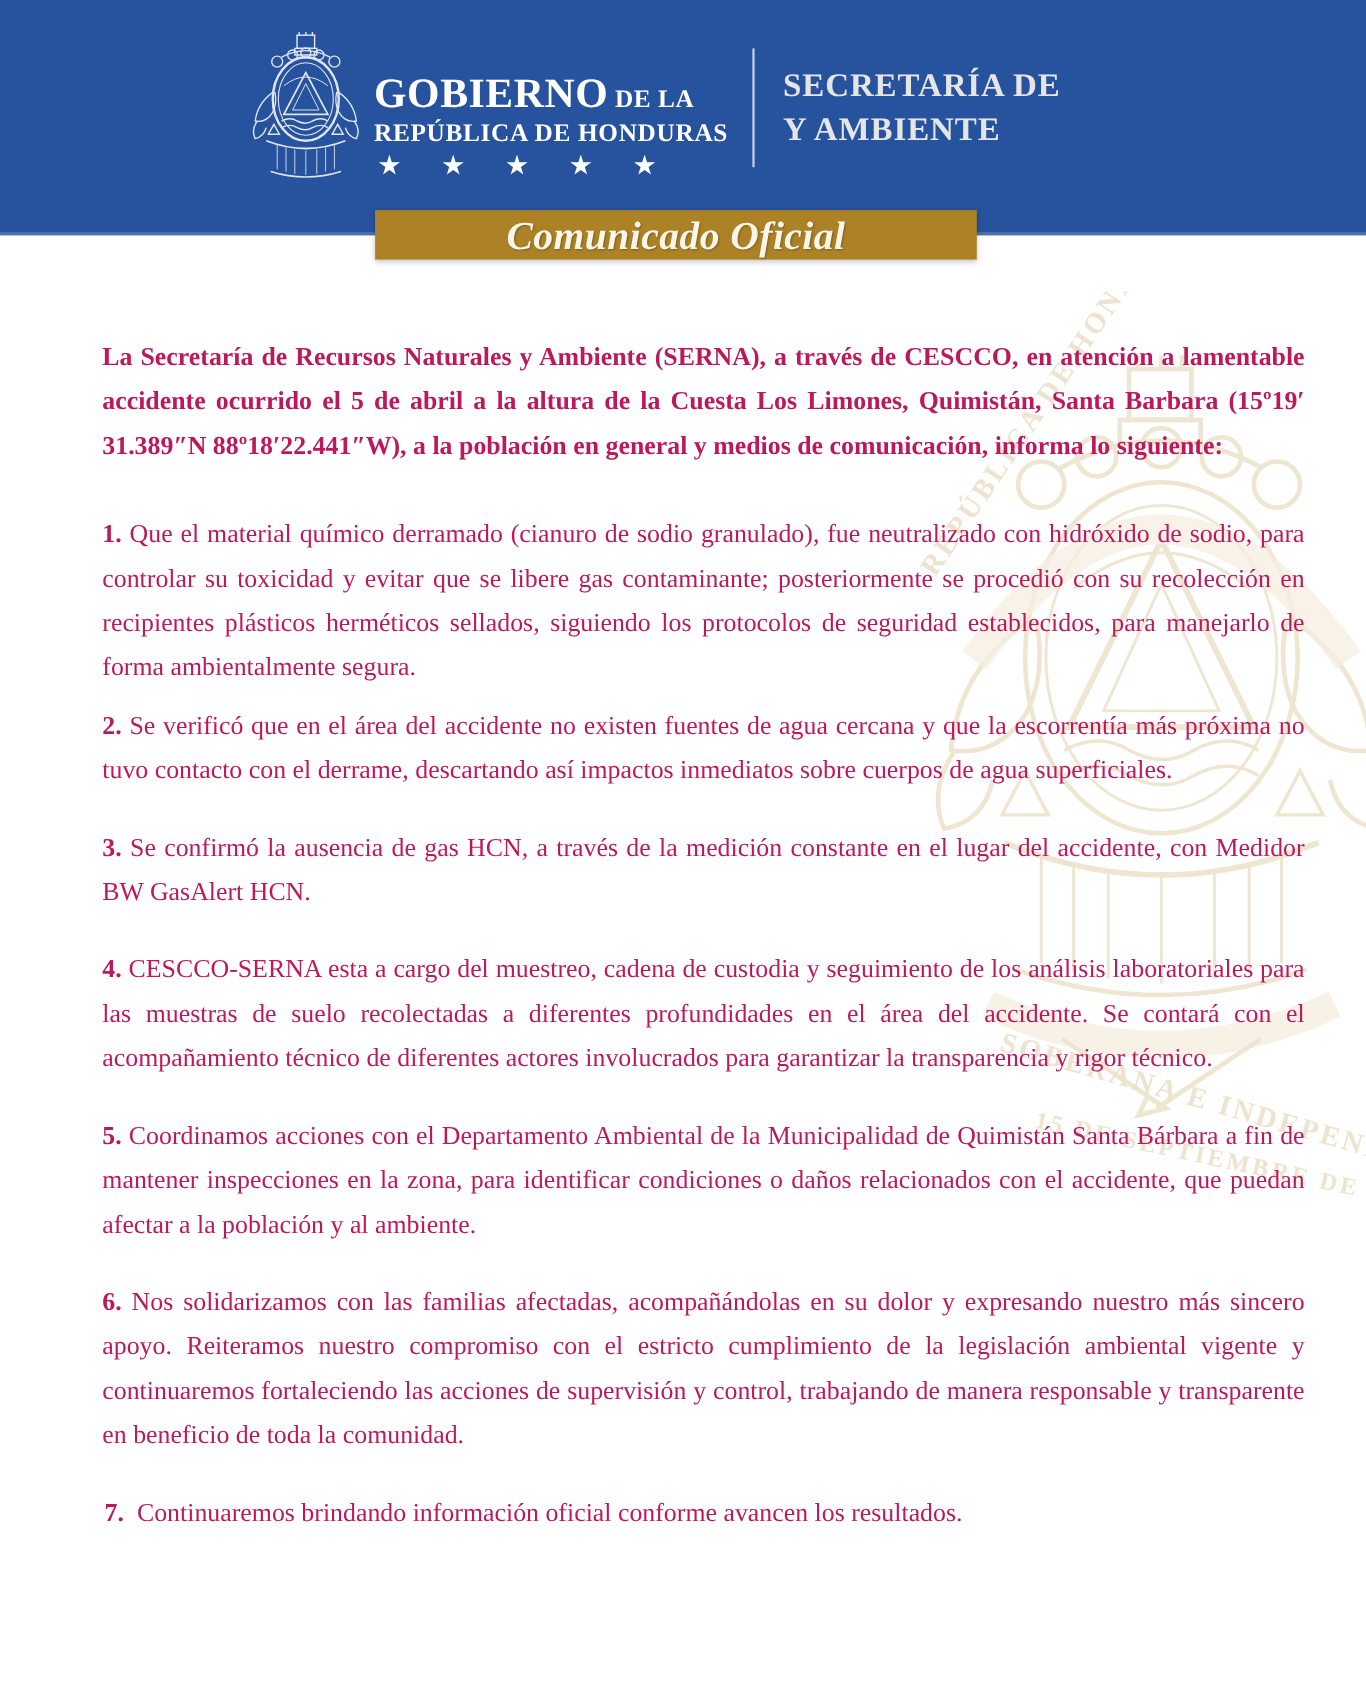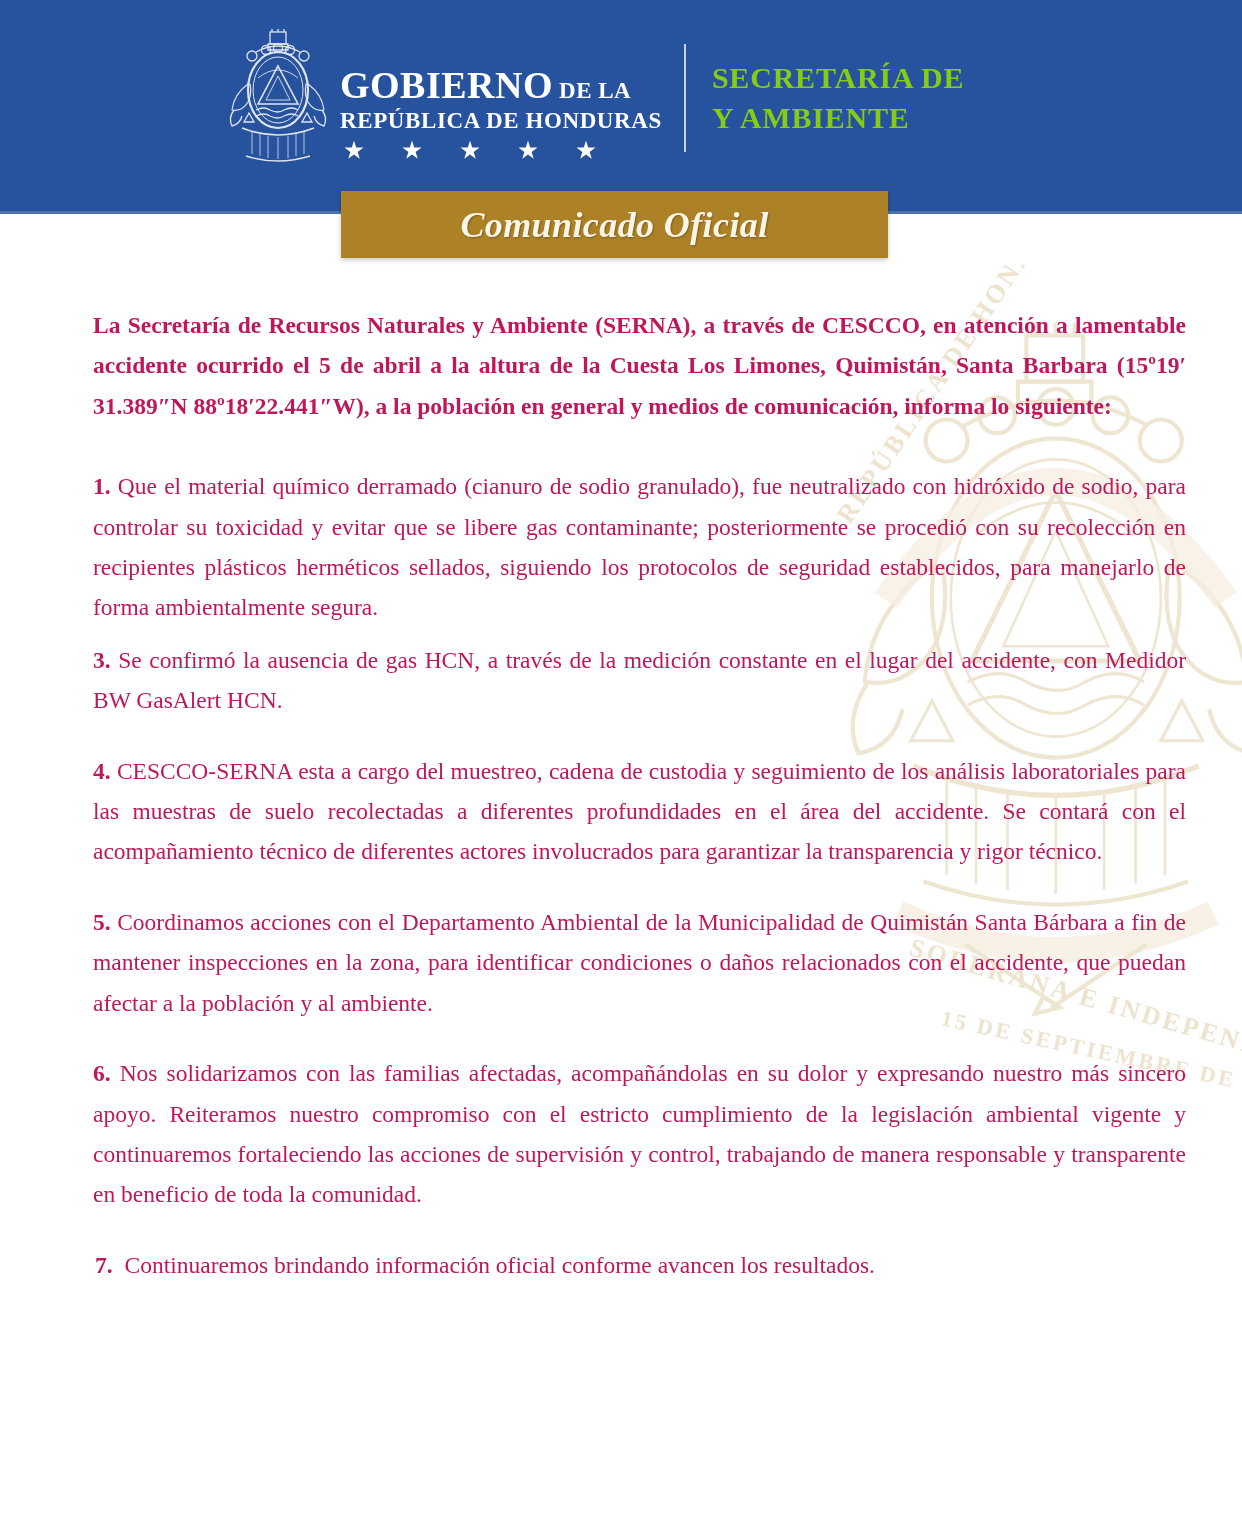--- a/index.html
+++ b/index.html
@@ -91,33 +91,33 @@
   .hdr-divider {
     width: 2px;
     height: 108px;
     background: rgba(255,255,255,0.75);
     margin-left: 22px;
     margin-right: 26px;
     flex: 0 0 auto;
   }
 
   .secretaria {
-    color: #84cc16;
+    color: #e5e5e5;
     font-size: 30px;
     font-weight: bold;
     letter-spacing: 0.8px;
     line-height: 1.32;
     white-space: nowrap;
   }
 
   
   .gold-banner {
     position: absolute;
     left: 341px; top: 191px;
-    width: 547px; height: 67px;
+    width: 547px; height: 45px;
     background: #AD8227;
     box-shadow: 0 2px 5px rgba(0,0,0,0.22);
     display: flex;
     align-items: center;
     justify-content: center;
     z-index: 5;
   }
   .gold-banner .txt {
     color: #FBF6E8;
     font-size: 36px;
@@ -298,20 +298,21 @@
     </g>
   </svg>
 </div>
 
 <div class="doc-body">
 
   <p class="para lead">La Secretaría de Recursos Naturales y Ambiente (SERNA), a través de CESCCO, en atención a lamentable accidente ocurrido el 5 de abril a la altura de la Cuesta Los Limones, Quimistán, Santa Barbara (15º19′ 31.389″N 88º18′22.441″W), a la población en general y medios de comunicación, informa lo siguiente:</p>
 
   <p class="para item item-1"><span class="num">1.</span> <span>Que el material químico derramado (cianuro de sodio granulado), fue neutralizado con hidróxido de sodio, para controlar su toxicidad y evitar que se libere gas contaminante; posteriormente se procedió con su recolección en recipientes plásticos herméticos sellados, siguiendo los protocolos de seguridad establecidos, para manejarlo de forma ambientalmente segura.</span></p>
 
+  <p class="para item"><span class="num">2.</span> <span>Se verificó que en el área del accidente no existen fuentes de agua cercana y que la escorrentía más próxima no tuvo contacto con el derrame, descartando así impactos inmediatos sobre cuerpos de agua superficiales.</span></p>
 
   <p class="para item"><span class="num">3.</span> <span>Se confirmó la ausencia de gas HCN, a través de la medición constante en el lugar del accidente, con Medidor BW GasAlert HCN.</span></p>
 
   <p class="para item"><span class="num">4.</span> <span>CESCCO-SERNA esta a cargo del muestreo, cadena de custodia y seguimiento de los análisis laboratoriales para las muestras de suelo recolectadas a diferentes profundidades en el área del accidente. Se contará con el acompañamiento técnico de diferentes actores involucrados para garantizar la transparencia y rigor técnico.</span></p>
 
   <p class="para item"><span class="num">5.</span> <span>Coordinamos acciones con el Departamento Ambiental de la Municipalidad de Quimistán Santa Bárbara a fin de mantener inspecciones en la zona, para identificar condiciones o daños relacionados con el accidente, que puedan afectar a la población y al ambiente.</span></p>
 
   <p class="para item"><span class="num">6.</span> <span>Nos solidarizamos con las familias afectadas, acompañándolas en su dolor y expresando nuestro más sincero apoyo. Reiteramos nuestro compromiso con el estricto cumplimiento de la legislación ambiental vigente y continuaremos fortaleciendo las acciones de supervisión y control, trabajando de manera responsable y transparente en beneficio de toda la comunidad.</span></p>
 
   <p class="para item item-7 last"><span class="num">7.</span> <span>Continuaremos brindando información oficial conforme avancen los resultados.</span></p>

